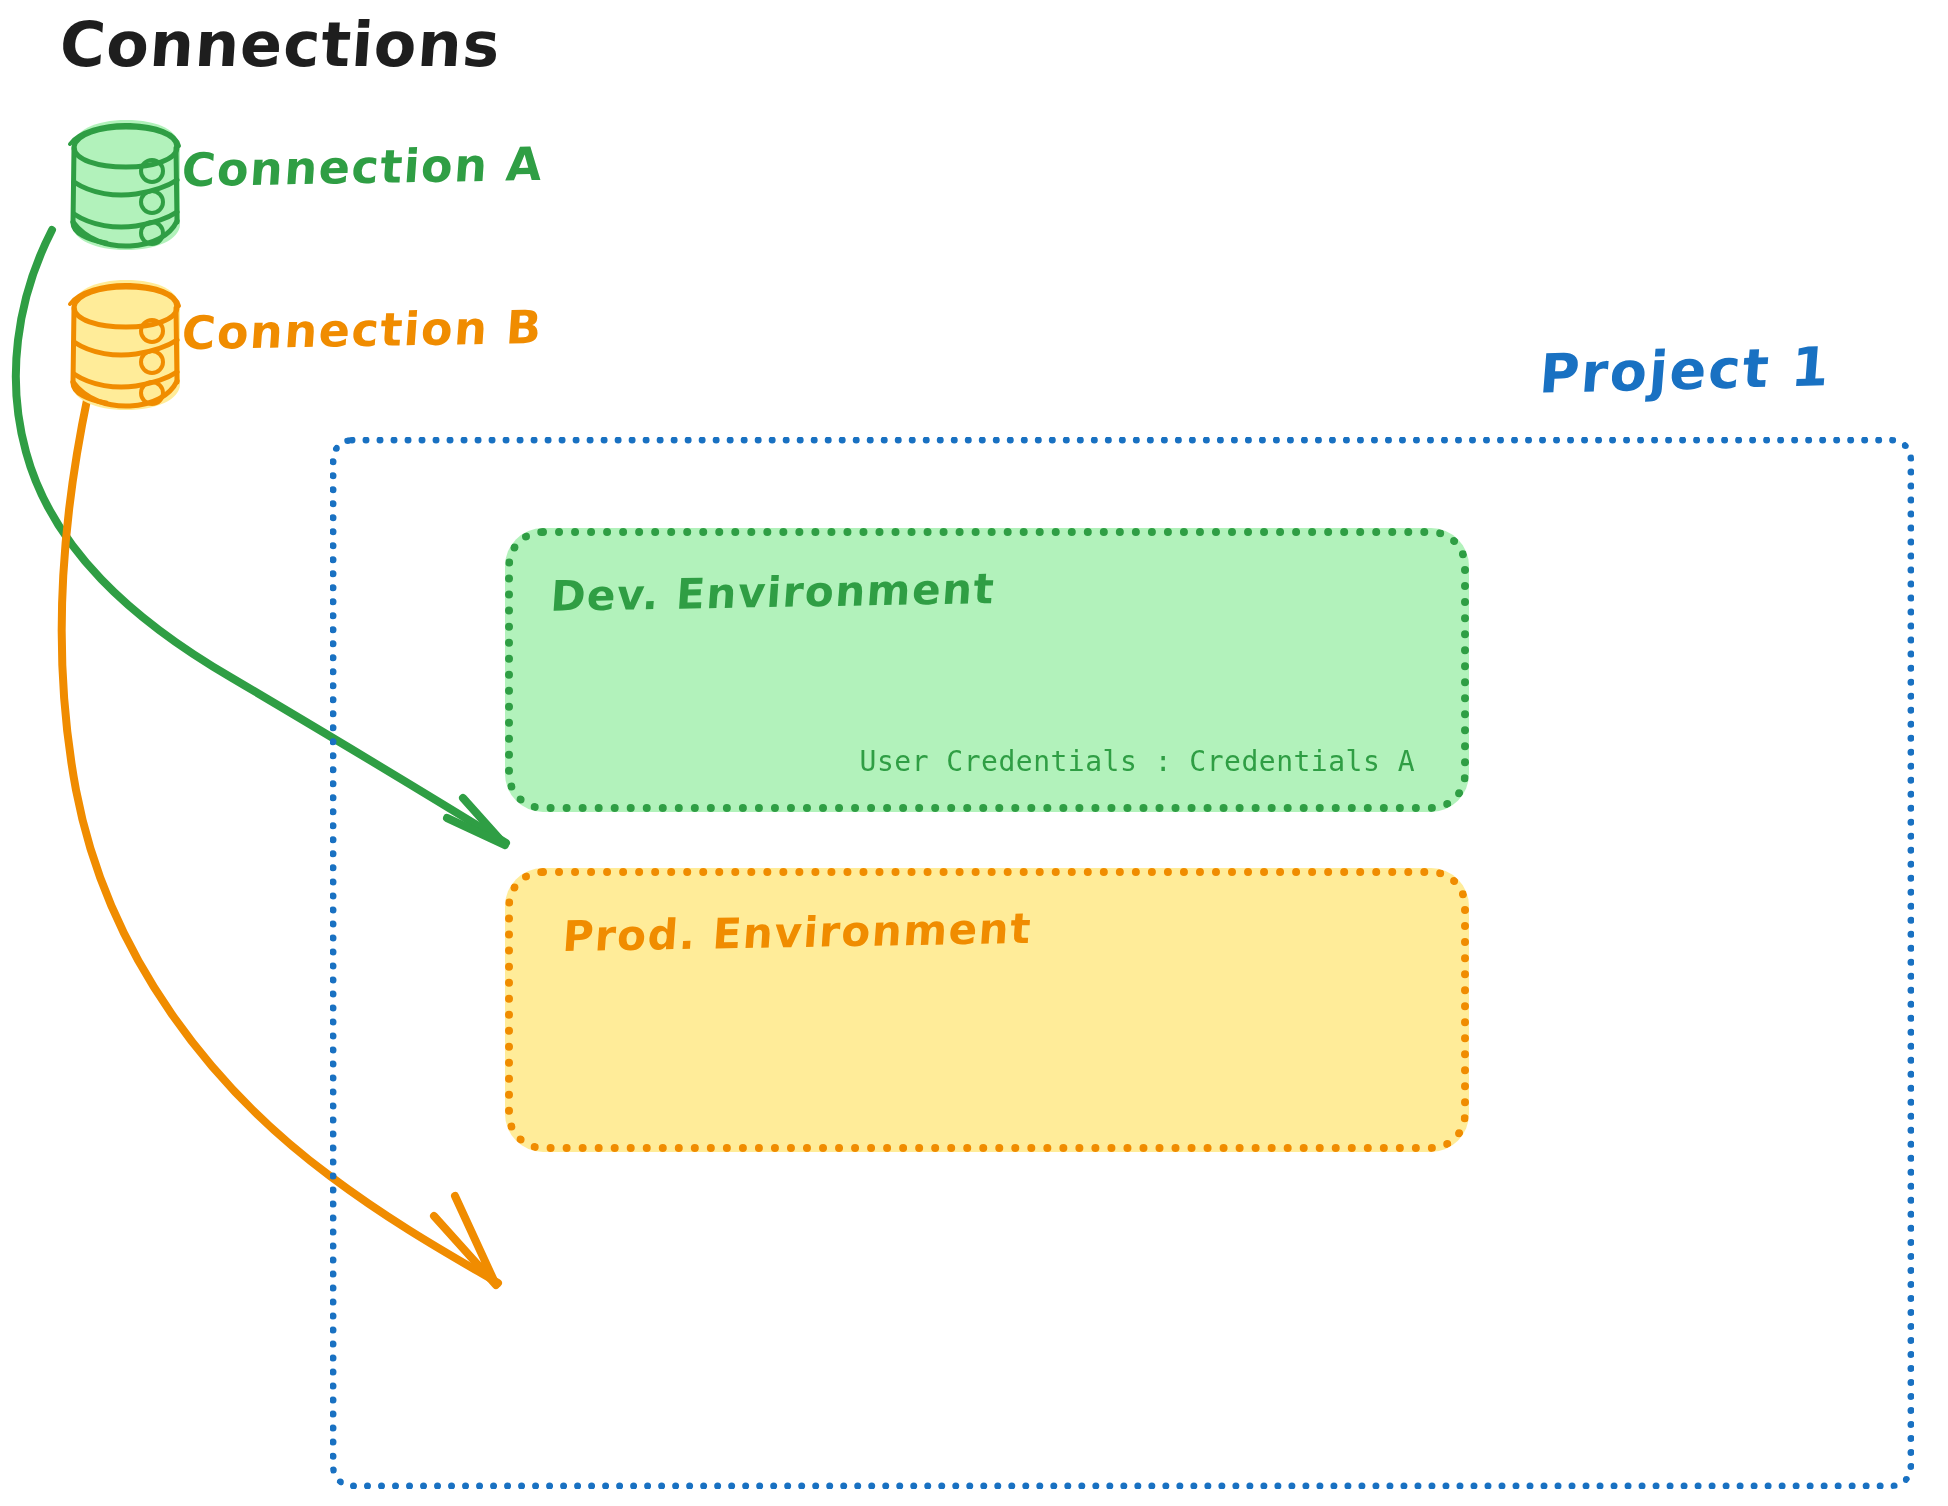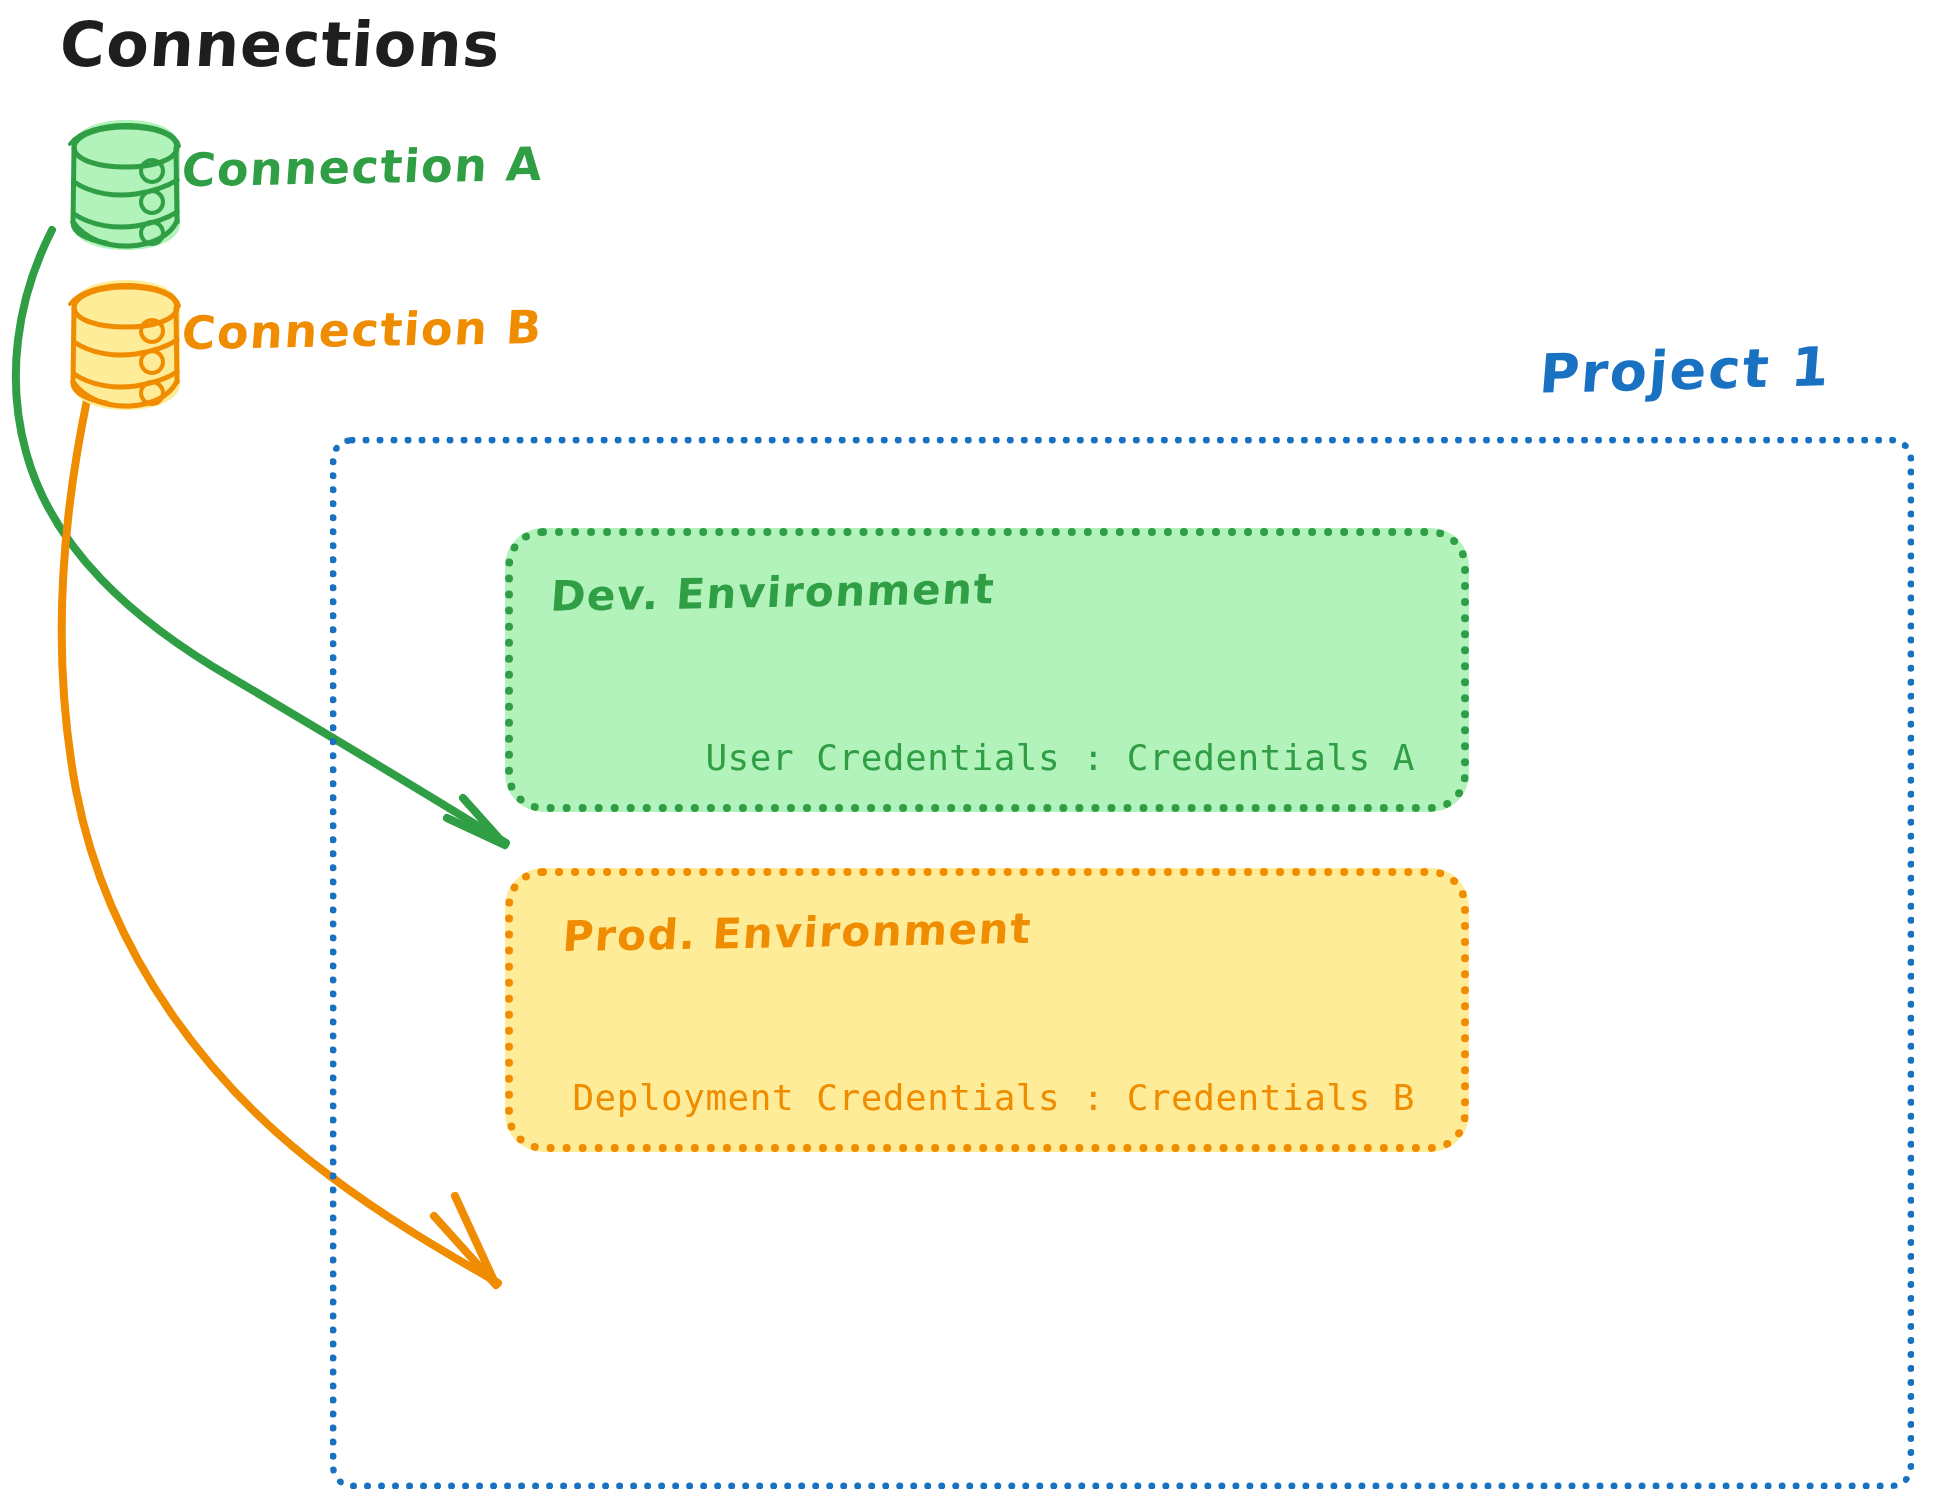--- a/index.html
+++ b/index.html
@@ -85,21 +85,21 @@
     transform:skewX(-5deg) rotate(-1deg);
   }
   .env-dev .env-title{ left:38px; top:32px; color:#2f9e44; }
   .env-prod .env-title{ left:50px; top:32px; color:#f08c00; }
 
   .env-cred{
     position:absolute;
     white-space:nowrap;
     right:46px; bottom:26px;
     font-family:"DejaVu Sans Mono", monospace;
-    font-size:36px; font-weight:400;
+    font-size:28px; font-weight:400;
     letter-spacing:0.5px;
   }
   .env-dev .env-cred{ color:#2f9e44; }
   .env-prod .env-cred{ color:#f08c00; }
 
   
   .db-icon{position:absolute;}
   .db-a{left:62px; top:112px; width:122px; height:128px;}
   .db-b{left:62px; top:272px; width:122px; height:128px;}
 </style>
@@ -179,18 +179,17 @@
 
   <div class="project-box">
 
     <div class="env-box env-dev" style="left:168px; top:84px;">
       <div class="env-title">Dev. Environment</div>
       <div class="env-cred">User Credentials : Credentials A</div>
     </div>
 
     <div class="env-box env-prod" style="left:168px; top:424px;">
       <div class="env-title">Prod. Environment</div>
-      <div class="env-cred">Deployment Credentials : Credentials B</div>
     </div>
 
   </div>
 
 </div>
 
 </body></html>

